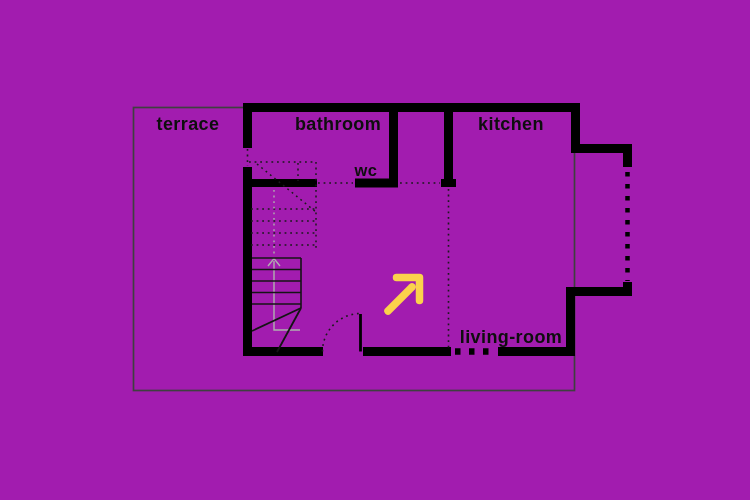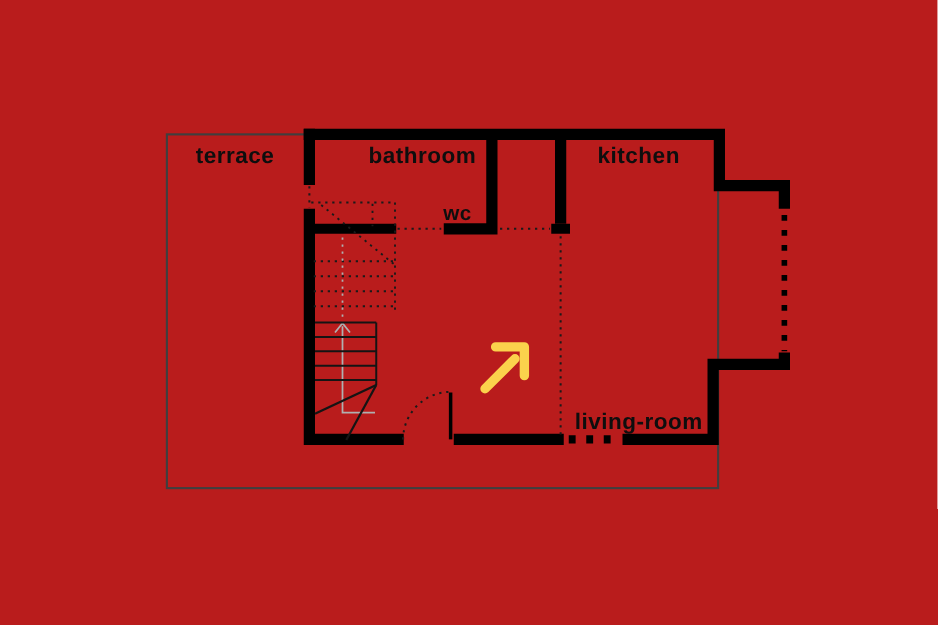--- a/index.html
+++ b/index.html
@@ -4,21 +4,21 @@
 <style>
   html, body {
     margin: 0;
     padding: 0;
     background: #ffffff;
   }
   .canvas {
     position: relative;
     width: 750px;
     height: 500px;
-    background: #b91c1c;
+    background: #a21caf;
     overflow: hidden;
     font-family: "Liberation Sans", "DejaVu Sans", sans-serif;
   }
   svg { display: block; }
   .room-label {
     font-family: "Liberation Sans", "DejaVu Sans", sans-serif;
     font-size: 18px;
     font-weight: 600;
     letter-spacing: 0.4px;
   }

